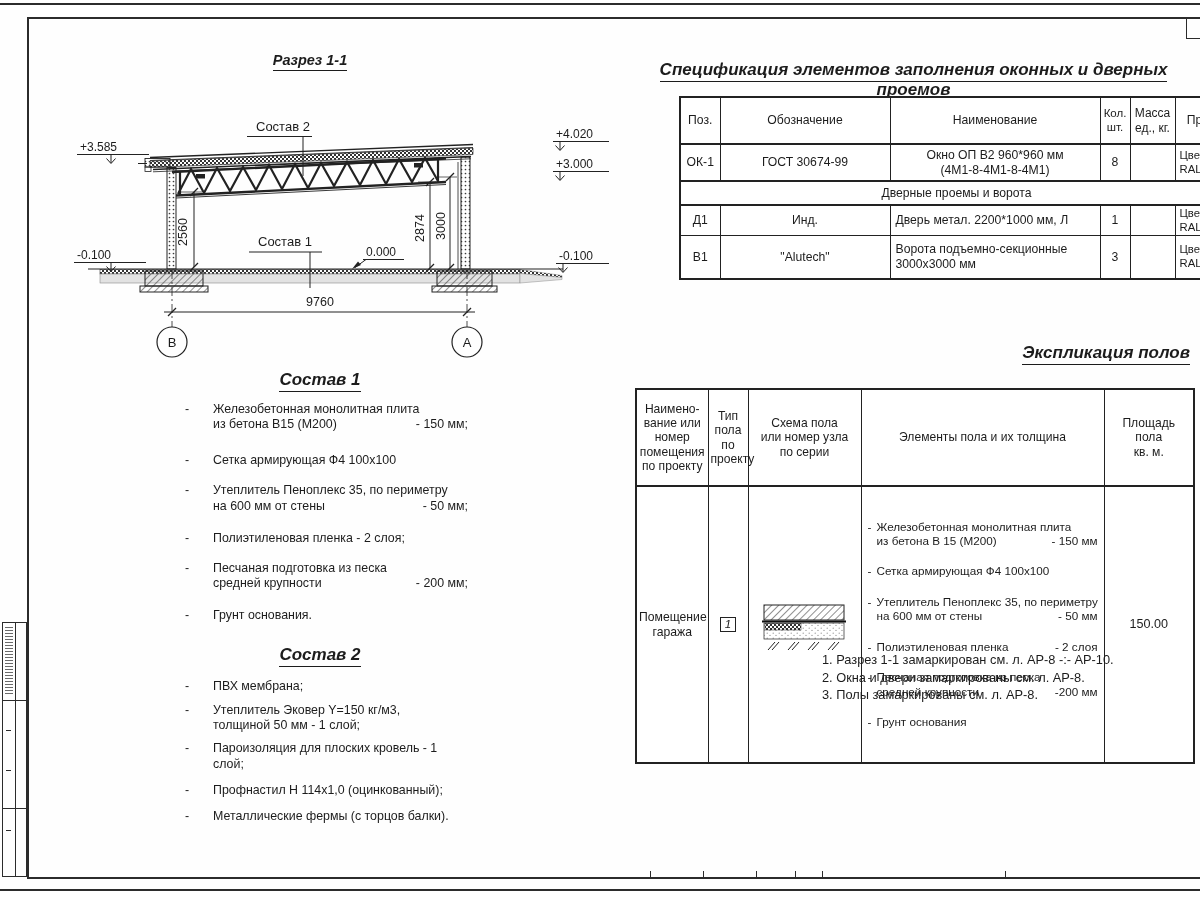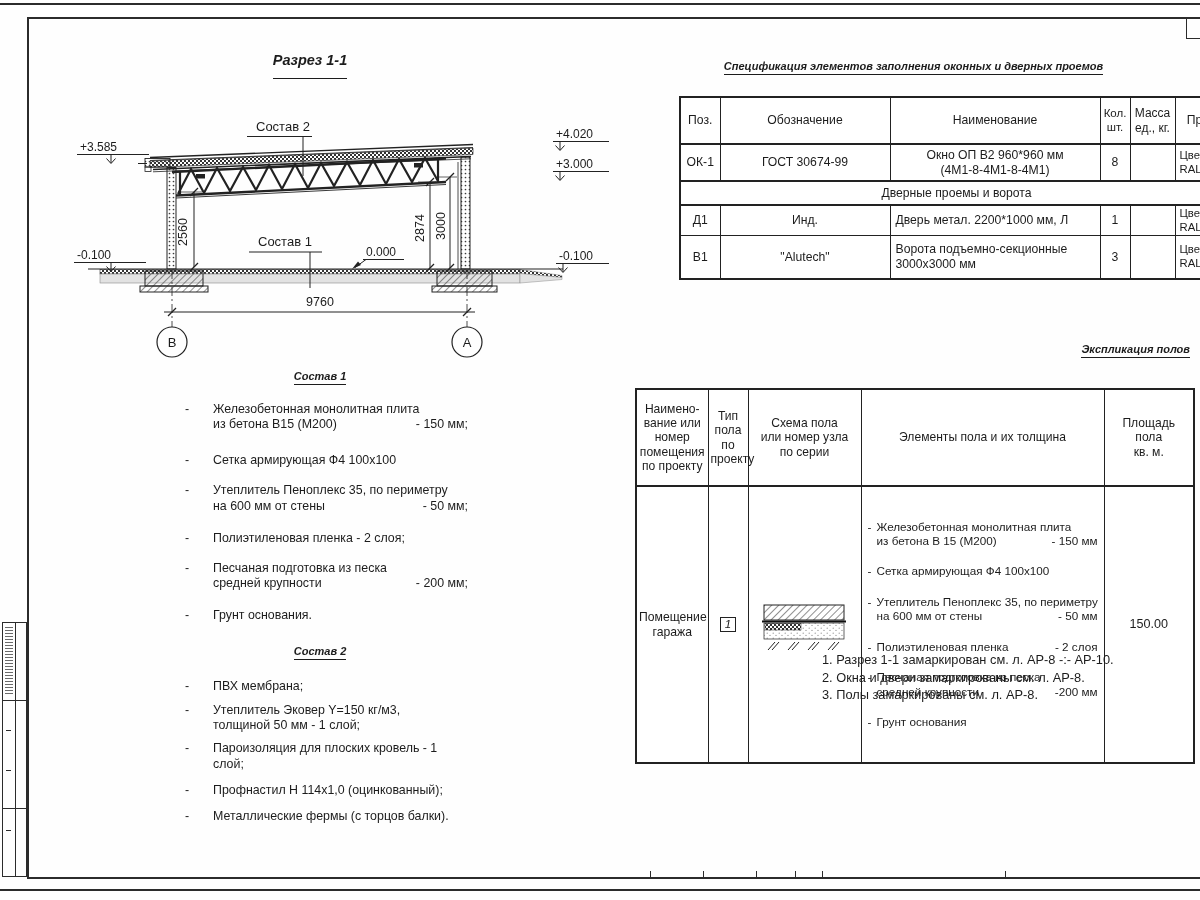--- a/index.html
+++ b/index.html
@@ -5,22 +5,22 @@
   * { margin:0; padding:0; box-sizing:border-box; }
   html,body { background:#fff; }
   body { font-family:"Liberation Sans", sans-serif; color:#1c1c1c; }
   #sheet { position:relative; width:1200px; height:900px; background:#fefefe; overflow:hidden; }
 
   .abs { position:absolute; }
   .ln { position:absolute; background:#2b2b2b; }
 
   
   .dwg-title { font-style:italic; font-weight:bold; font-size:14.5px; text-align:center; }
-  .dwg-title span { border-bottom:1.3px solid #1c1c1c; padding-bottom:10px; }
-  .tbl-title { font-style:italic; font-weight:bold; font-size:11px; text-align:center; }
+  .dwg-title span { border-bottom:1.3px solid #1c1c1c; padding-bottom:2px; }
+  .tbl-title { font-style:italic; font-weight:bold; font-size:17px; text-align:center; }
   .tbl-title span { border-bottom:1.3px solid #1c1c1c; padding-bottom:2px; }
 
   
   table.gost { border-collapse:collapse; table-layout:fixed; background:#fff; }
   table.gost { border:2px solid #222; }
   table.gost td, table.gost th { border:1px solid #222; font-weight:normal; font-size:12.2px;
       line-height:1.18; text-align:center; vertical-align:middle; white-space:pre-line; padding:1px 2px; }
   table.gost tr.hdr th { border-bottom:2px solid #222; }
   table.gost td.band { border-top:2px solid #222; border-bottom:2px solid #222; font-size:12.2px; }
   table.gost td.note { text-align:left; font-size:11.3px; padding-left:4px; line-height:1.2; }

